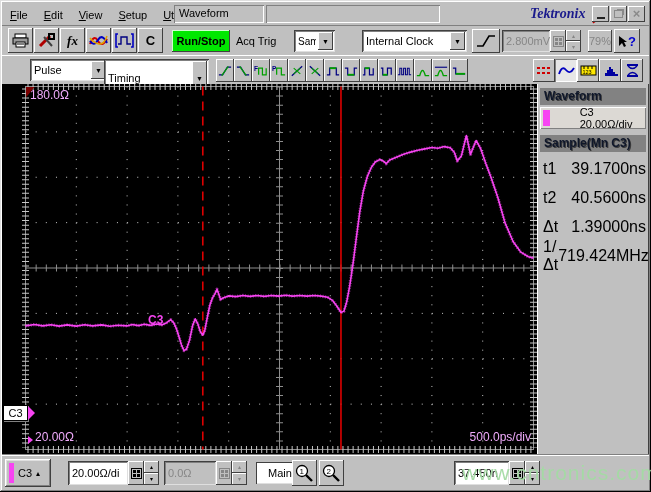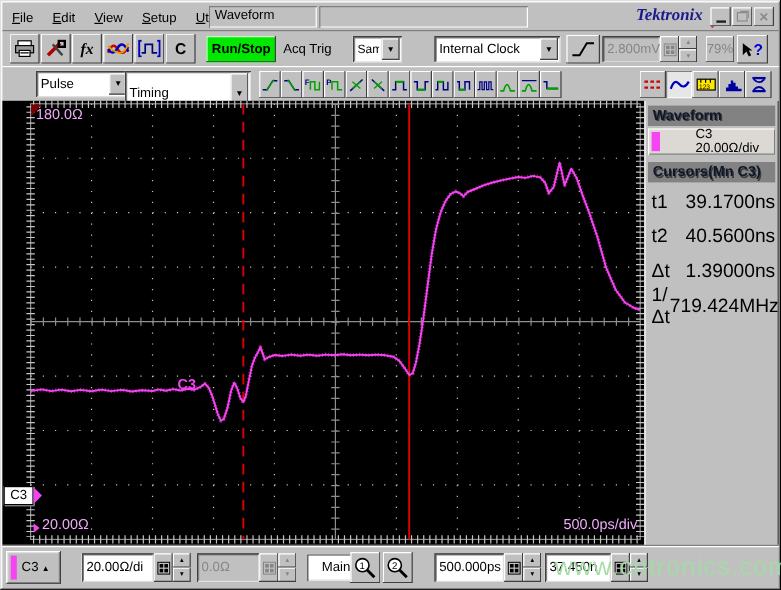--- a/index.html
+++ b/index.html
@@ -348,21 +348,21 @@
       <span class="tri"></span>
     </div>
   </div>
 
   <div id="rightpanel">
     <div class="panel-header">Waveform</div>
     <div id="wave-entry">
       <span class="swatch"></span>
       <span>C3 20.00Ω/div</span>
     </div>
-    <div class="panel-header">Cursors(Mn  C3)</div>
+    <div class="panel-header">Sample(Mn  C3)</div>
     <div class="cursor-row">
       <span class="cl">t1</span>
       <span class="cv">39.1700ns</span>
     </div>
     <div class="cursor-row">
       <span class="cl">t2</span>
       <span class="cv">40.5600ns</span>
     </div>
     <div class="cursor-row">
       <span class="cl">Δt</span>
@@ -420,36 +420,20 @@
         <line x1="11" y1="11" x2="17" y2="17" stroke="#000" stroke-width="2.4"></line>
       </svg>
     </div>
     <div class="magbtn tbtn raised-thin" style="left:317px;">
       <svg width="19" height="19" viewBox="0 0 19 19">
         <circle cx="7" cy="7" r="5.5" fill="#fff" stroke="#000" stroke-width="1.3"></circle>
         <text x="4.6" y="9.8" font-size="8" fill="#000">2</text>
         <line x1="11" y1="11" x2="17" y2="17" stroke="#000" stroke-width="2.4"></line>
       </svg>
     </div>
-    <div class="spin" style="left:360px;top:6px;height:24px;">
-      <span class="edit" style="width:58px;">500.000ps</span>
-      <span class="keypad raised-thin">
-        <svg width="11" height="11" viewBox="0 0 11 11">
-          <rect x="0.5" y="0.5" width="10" height="10" fill="none" stroke="#000"></rect>
-          <rect x="2" y="2" width="3" height="3" fill="#000"></rect>
-            <rect x="6" y="2" width="3" height="3" fill="#000"></rect>
-          <rect x="2" y="6" width="3" height="3" fill="#000"></rect>
-            <rect x="6" y="6" width="3" height="3" fill="#000"></rect>
-        </svg>
-      </span>
-      <span class="updown">
-        <div class="raised-thin">▴</div>
-        <div class="raised-thin">▾</div>
-      </span>
-    </div>
     <div class="spin" style="left:452px;top:6px;height:24px;">
       <span class="edit" style="width:55px;">37.450n</span>
       <span class="keypad raised-thin">
         <svg width="11" height="11" viewBox="0 0 11 11">
           <rect x="0.5" y="0.5" width="10" height="10" fill="none" stroke="#000"></rect>
           <rect x="2" y="2" width="3" height="3" fill="#000"></rect>
             <rect x="6" y="2" width="3" height="3" fill="#000"></rect>
           <rect x="2" y="6" width="3" height="3" fill="#000"></rect>
             <rect x="6" y="6" width="3" height="3" fill="#000"></rect>
         </svg>

